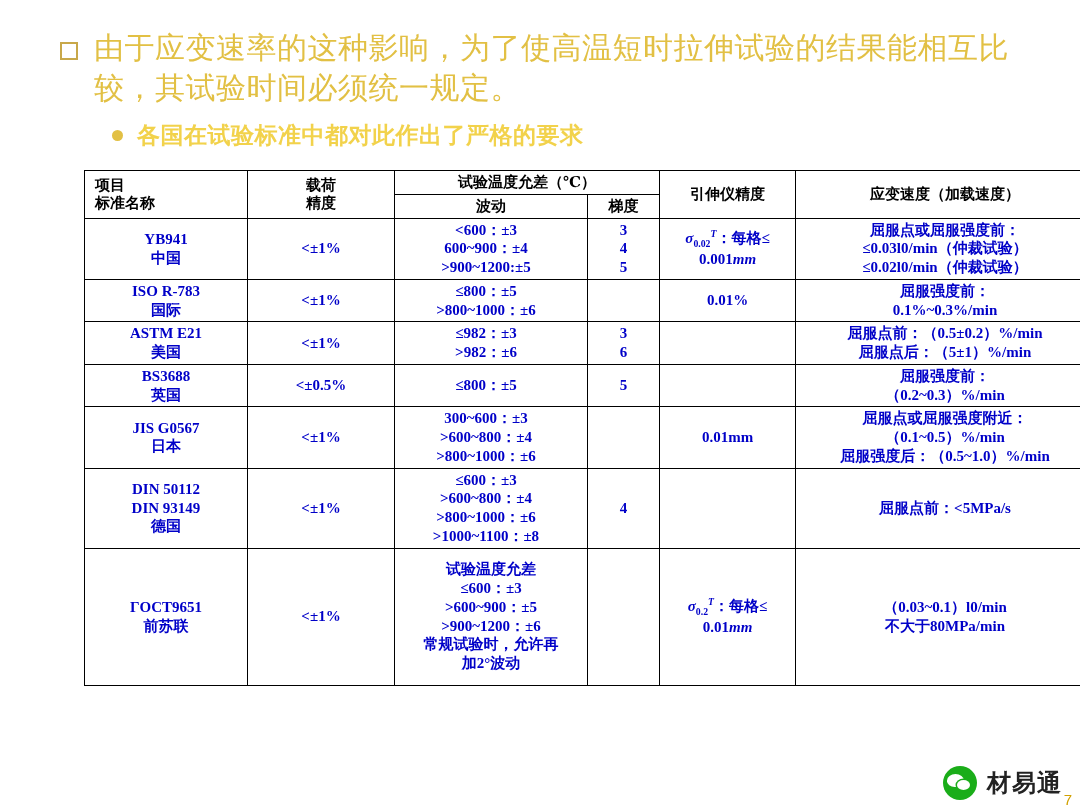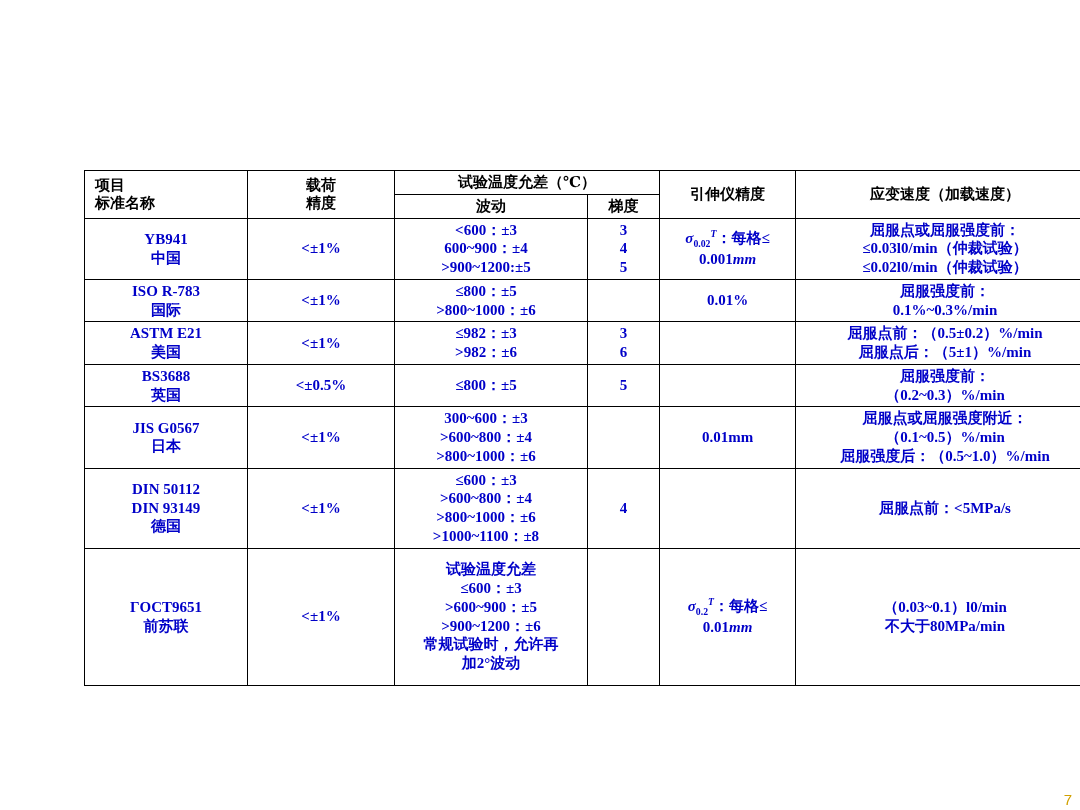--- a/index.html
+++ b/index.html
@@ -182,21 +182,29 @@
     font-size: 15px;
     color: #d0a000;
     font-family: "Liberation Sans", sans-serif;
   }
 </style>
 </head>
 <body>
 
 <div class="slide">
 
-
+  <div class="bullet1">
+    <div class="sq-marker"></div>
+    <div class="bullet1-text">由于应变速率的这种影响，为了使高温短时拉伸试验的结果能相互比较，其试验时间必须统一规定。</div>
+  </div>
+
+  <div class="bullet2">
+    <div class="dot-marker"></div>
+    <div class="bullet2-text">各国在试验标准中都对此作出了严格的要求</div>
+  </div>
 
   <div class="tbl-wrap">
     <table class="main">
       <colgroup>
         <col class="col1">
           <col class="col2">
           <col class="col3">
           <col class="col4">
           <col class="col5">
           <col class="col6">
@@ -367,15 +375,19 @@
           </td>
           <td>
             <span class="stack">（0.03~0.1）l0/min</span>
             <span class="stack">不大于80MPa/min</span>
           </td>
         </tr>
       </tbody>
     </table>
   </div>
 
+  <div class="footer">
+    <div class="wechat-logo"></div>
+    <div class="footer-text">材易通</div>
+  </div>
   <div class="pagenum">7</div>
 
 </div>
 
 </body></html>

